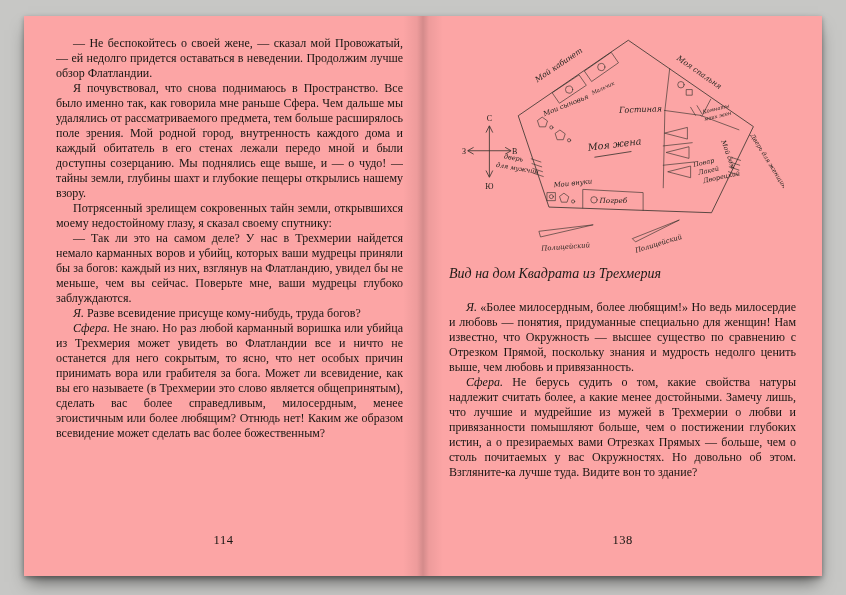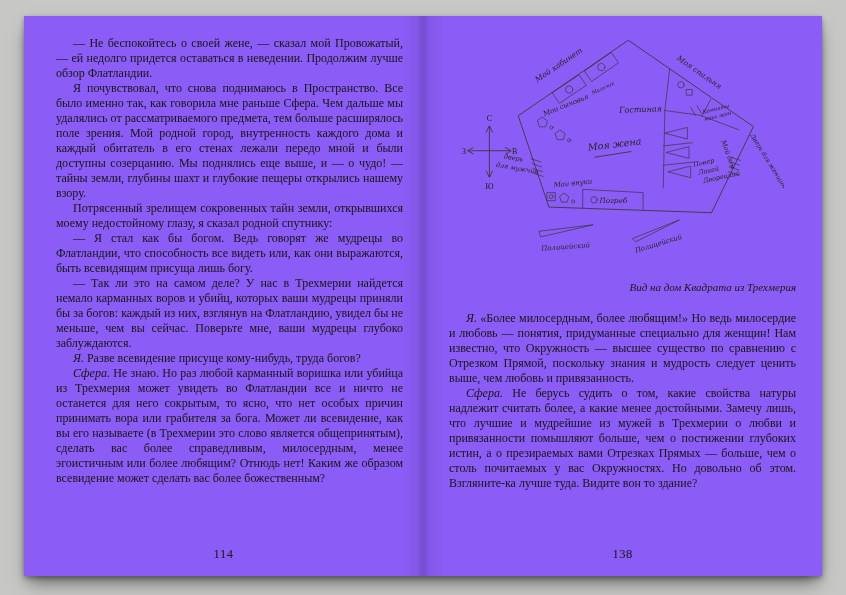--- a/index.html
+++ b/index.html
@@ -3,65 +3,64 @@
 <meta charset="utf-8">
 <style>
   html,body{margin:0;padding:0;}
   body{
     width:846px;height:595px;overflow:hidden;position:relative;
     background:#c7c7c5;
     font-family:"Liberation Serif","DejaVu Serif",serif;
   }
   .book{
     position:absolute;left:24px;top:16px;width:798px;height:560px;
-    background:#8b5cf6;display:flex;
+    background:#fca5a5;display:flex;
     box-shadow:0 10px 16px -4px rgba(0,0,0,.5),0 2px 5px rgba(0,0,0,.35);
   }
   .book::after{
     content:"";position:absolute;left:calc(50% - 20px);top:0;width:40px;height:100%;
     background:linear-gradient(90deg,rgba(0,0,0,0) 0%,rgba(0,0,0,.06) 35%,rgba(0,0,0,.16) 50%,rgba(0,0,0,.06) 65%,rgba(0,0,0,0) 100%);
     pointer-events:none;
   }
   .page{flex:1;position:relative;color:#181612;}
   .page-left{padding:20px 20px 0 32px;}
   .page-right{padding:14px 26px 0 26px;}
   .text-block{
     font-size:12px;line-height:15px;text-align:justify;
     hyphens:auto;-webkit-hyphens:auto;
   }
   .page-left .text-block{max-height:505px;overflow:hidden;}
   .page-right .text-block{margin-top:18px;max-height:242px;overflow:hidden;}
   .para{margin:0;text-indent:17px;}
   .lead{font-style:italic;}
   .lead:empty{display:none;}
   .page-number{
-    position:absolute;bottom:14px;left:0;right:0;text-align:center;
+    position:absolute;bottom:28px;left:0;right:0;text-align:center;
     font-size:12.5px;letter-spacing:.5px;
   }
   figure.diagram{margin:0;}
   .house-svg{display:block;margin:0 auto;width:322px;height:auto;}
   .house-svg .wall{stroke:#34322c;stroke-width:1;fill:none;stroke-linecap:round;stroke-linejoin:round;}
   .house-svg .thin{stroke-width:.8;}
   .house-svg text{font-family:"DejaVu Serif",serif;font-style:italic;fill:#26241f;stroke:none;}
   .house-svg text.upright{font-style:normal;font-family:"Liberation Serif",serif;}
   figcaption{
-    text-align:right;font-style:italic;font-size:11px;margin-top:18px;color:#1c1a16;
+    text-align:left;font-style:italic;font-size:14px;margin-top:3px;color:#1c1a16;
   }
 </style>
 </head>
 <body>
 
 <div class="book">
 
   <div class="page page-left">
     <div class="text-block">
       <p class="para"> <span>— Не беспокойтесь о своей жене, — сказал мой Провожатый, — ей недолго придется оставаться в неведении. Продолжим лучше обзор Флатландии.</span></p>
       <p class="para"> <span>Я почувствовал, что снова поднимаюсь в Пространство. Все было именно так, как говорила мне раньше Сфера. Чем дальше мы удалялись от рассматриваемого предмета, тем больше расширялось поле зрения. Мой родной город, внутренность каждого дома и каждый обитатель в его стенах лежали передо мной и были доступны созерцанию. Мы поднялись еще выше, и — о чудо! — тайны земли, глубины шахт и глубокие пещеры открылись нашему взору.</span></p>
-      <p class="para"> <span>Потрясенный зрелищем сокровенных тайн земли, открывшихся моему недостойному глазу, я сказал родной спутнику:</span></p>
-      <p class="para"> <span>— Я стал как бы богом. Ведь говорят же мудрецы во Флатландии, что способность все видеть или, как они выражаются, быть всевидящим присуща лишь богу.</span></p>
+      <p class="para"> <span>Потрясенный зрелищем сокровенных тайн земли, открывшихся моему недостойному глазу, я сказал своему спутнику:</span></p>
       <p class="para"> <span>— Так ли это на самом деле? У нас в Трехмерии найдется немало карманных воров и убийц, которых ваши мудрецы приняли бы за богов: каждый из них, взглянув на Флатландию, увидел бы не меньше, чем вы сейчас. Поверьте мне, ваши мудрецы глубоко заблуждаются.</span></p>
       <p class="para"><i class="lead">Я.</i> <span>Разве всевидение присуще кому-нибудь, труда богов?</span></p>
       <p class="para"><i class="lead">Сфера.</i> <span>Не знаю. Но раз любой карманный воришка или убийца из Трехмерия может увидеть во Флатландии все и ничто не останется для него сокрытым, то ясно, что нет особых причин принимать вора или грабителя за бога. Может ли всевидение, как вы его называете (в Трехмерии это слово является общепринятым), сделать вас более справедливым, милосердным, менее эгоистичным или более любящим? Отнюдь нет! Каким же образом всевидение может сделать вас более божественным?</span></p>
     </div>
     <div class="page-number">114</div>
   </div>
 
   <div class="page page-right">
     <figure class="diagram">
       <svg class="house-svg" viewBox="0 0 400 290">
@@ -174,19 +173,19 @@
           <text x="4" y="11" font-size="8">Лакей</text>
           <text x="8" y="22" font-size="8">Дворецкий</text>
         </g>
         <text x="129" y="272" transform="rotate(-4 129 272)" text-anchor="middle" font-size="8.5">Полицейский</text>
         <text x="245" y="268" transform="rotate(-17 245 268)" text-anchor="middle" font-size="8.5">Полицейский</text>
       </svg>
       <figcaption>Вид на дом Квадрата из Трехмерия</figcaption>
     </figure>
 
     <div class="text-block">
-      <p class="para"><i class="lead">Я.</i> <span>«Более милосердным, более любящим!» Но ведь милосердие и любовь — понятия, придуманные специально для женщин! Нам известно, что Окружность — высшее существо по сравнению с Отрезком Прямой, поскольку знания и мудрость следует ценить выше, чем любовь и привязанность.</span></p>
+      <p class="para"><i class="lead">Я.</i> <span>«Более милосердным, более любящим!» Но ведь милосердие и любовь — понятия, придуманные специально для женщин! Нам известно, что Окружность — высшее существо по сравнению с Отрезком Прямой, поскольку знания и мудрость недолго ценить выше, чем любовь и привязанность.</span></p>
       <p class="para"><i class="lead">Сфера.</i> <span>Не берусь судить о том, какие свойства натуры надлежит считать более, а какие менее достойными. Замечу лишь, что лучшие и мудрейшие из мужей в Трехмерии о любви и привязанности помышляют больше, чем о постижении глубоких истин, а о презираемых вами Отрезках Прямых — больше, чем о столь почитаемых у вас Окружностях. Но довольно об этом. Взгляните-ка лучше туда. Видите вон то здание?</span></p>
     </div>
     <div class="page-number">138</div>
   </div>
 
 </div>
 
 </body></html>

